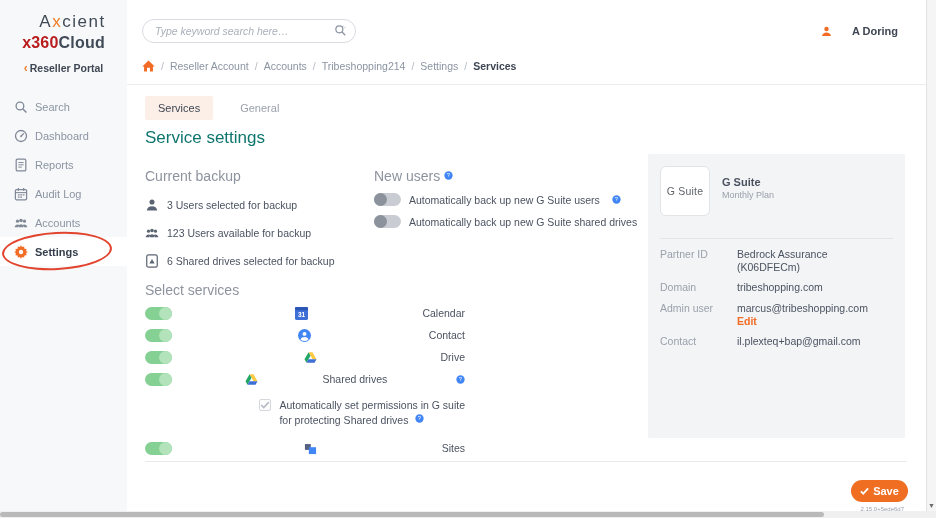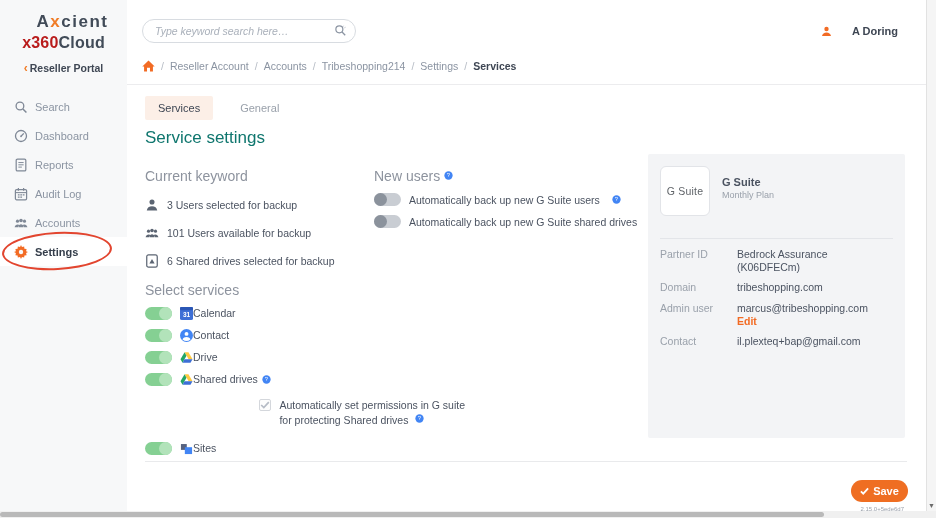--- a/index.html
+++ b/index.html
@@ -3,21 +3,21 @@
 <meta charset="utf-8">
 <style>
   * { margin:0; padding:0; box-sizing:border-box; }
   html,body { width:936px; height:518px; }
   body { font-family:"Liberation Sans","DejaVu Sans",sans-serif; background:#fff; color:#4b5361; }
   #app { position:relative; width:936px; height:518px; overflow:hidden; background:#fff; }
 
   
   #sidebar { position:absolute; left:0; top:0; width:127px; height:511px; background:#f7f8f9; }
   .logo-block { padding:12px 0 0 0; text-align:center; }
-  .logo-line1 { font-size:17px; letter-spacing:1.5px; color:#414b58; font-weight:700;padding-left:18px; }
+  .logo-line1 { font-size:17px; letter-spacing:1.5px; color:#414b58; font-weight:400;padding-left:18px; }
   .logo-line1 .ox { color:#f07c27; }
   .logo-line2 { font-size:16px; font-weight:bold; color:#414b58; margin-top:2px; letter-spacing:.2px; }
   .logo-line2 .ox { color:#b91c1c; }
   .back-link { margin-top:9px; font-size:10.5px; font-weight:bold; color:#3f4754; cursor:pointer; }
   .back-link .chev { color:#f07c27; font-weight:bold; margin-right:2px; font-size:12px; }
   nav { position:absolute; top:92px; left:0; width:127px; }
   .nav-item { position:relative; display:flex; align-items:center; gap:7px; padding:8px 0 8px 14px; font-size:11px; color:#8b94a2; cursor:pointer; height:29px; }
   .nav-item .nicon { width:14px; height:14px; display:inline-flex; color:#7f8896; flex:0 0 14px; }
   .nav-item.active { background:#ffffff; color:#343d4a; font-weight:bold; }
   .nav-item.active .nicon { color:#f26b24; }
@@ -57,21 +57,21 @@
   #new-users { position:absolute; left:247px; top:168px; width:280px; }
   .toggle-row { display:flex; align-items:center; gap:8px; margin-top:9px; font-size:10.5px; color:#4b5361; }
   .toggle { position:relative; width:27px; height:13px; border-radius:7px; flex:0 0 27px; cursor:pointer; }
   .toggle.off { background:#c9cdd3; }
   .toggle.off .knob { position:absolute; left:0; top:0; width:13px; height:13px; border-radius:50%; background:#8b929c; }
   .toggle.on { background:#85d093; }
   .toggle.on .knob { position:absolute; right:0; top:0; width:13px; height:13px; border-radius:50%; background:#b2e3ba; }
 
   
   #select-services { position:absolute; left:18px; top:282px; width:320px; }
-  .svc-row { display:flex; align-items:center; gap:0; margin-top:8px; font-size:10.5px; color:#4b5361; height:14px; }
+  .svc-row { display:flex; align-items:center; gap:0; margin-top:8px; font-size:10.5px; color:#4b5361; height:14px;justify-content:space-between; }
   .svc-row .gicon { width:13px; height:13px; display:inline-flex; margin-left:8px; }
   .chk-row { display:flex; gap:8px; margin-top:12px; margin-left:15px; font-size:10.5px; color:#4b5361;justify-content:flex-end; }
   .checkbox { width:12px; height:12px; border:1px solid #d4d7dc; border-radius:2px; background:#fdfdfd; display:flex; align-items:center; justify-content:center; flex:0 0 12px; margin-top:1px; cursor:pointer; }
   .chk-label { line-height:1.45; }
   .svc-row.sites { margin-top:13px; }
 
   
   #plan-panel { position:absolute; left:521px; top:154px; width:257px; height:284px; background:#f3f4f6; border-radius:2px; }
   .plan-logo-card { position:absolute; left:12px; top:12px; width:50px; height:50px; background:#fff; border:1px solid #e2e4e8; border-radius:6px; display:flex; align-items:center; justify-content:center; font-size:10.5px; color:#5f6368; letter-spacing:.2px; }
   .plan-title { position:absolute; left:74px; top:22px; font-size:11px; font-weight:bold; color:#4a5260; }
@@ -210,40 +210,40 @@
     <div class="hr-top"></div>
 
     <div class="tabs">
       <div class="tab active">Services</div>
       <div class="tab">General</div>
     </div>
 
     <div class="page-title">Service settings</div>
 
     <section id="current-backup">
-      <div class="sec-title">Current keyword</div>
+      <div class="sec-title">Current backup</div>
       <div class="cb-row">
         <span class="cicon">
             <svg viewBox="0 0 16 16">
               <circle cx="8" cy="4.6" r="2.9" fill="currentColor"></circle>
               <path d="M2 14.4c.4-3.4 2.8-5.1 6-5.1s5.6 1.7 6 5.1z" fill="currentColor"></path>
             </svg>
           </span>
         <span>3 Users selected for backup</span>
       </div>
       <div class="cb-row">
         <span class="cicon">
             <svg viewBox="0 0 18 14">
               <circle cx="4.5" cy="4.6" r="2" fill="currentColor"></circle>
               <circle cx="13.5" cy="4.6" r="2" fill="currentColor"></circle>
               <circle cx="9" cy="3.8" r="2.3" fill="currentColor"></circle>
               <path d="M.8 12.6c.3-2.4 1.9-3.8 4-3.8.9 0 1.7.3 2.3.7-1 .8-1.7 1.9-1.9 3.1zM17.2 12.6c-.3-2.4-1.9-3.8-4-3.8-.9 0-1.7.3-2.3.7 1 .8 1.7 1.9 1.9 3.1zM5.8 12.6c.3-2.6 1.6-4.1 3.2-4.1s2.9 1.5 3.2 4.1z" fill="currentColor"></path>
             </svg>
           </span>
-        <span>101 Users available for backup</span>
+        <span>123 Users available for backup</span>
       </div>
       <div class="cb-row">
         <span class="cicon">
             <svg viewBox="0 0 14 16">
               <rect x="1" y="1" width="12" height="14" rx="2" fill="none" stroke="currentColor" stroke-width="1.4"></rect>
               <path d="M7 5.6l3 5.2H4z" fill="currentColor"></path>
             </svg>
           </span>
         <span>6 Shared drives selected for backup</span>
       </div>

